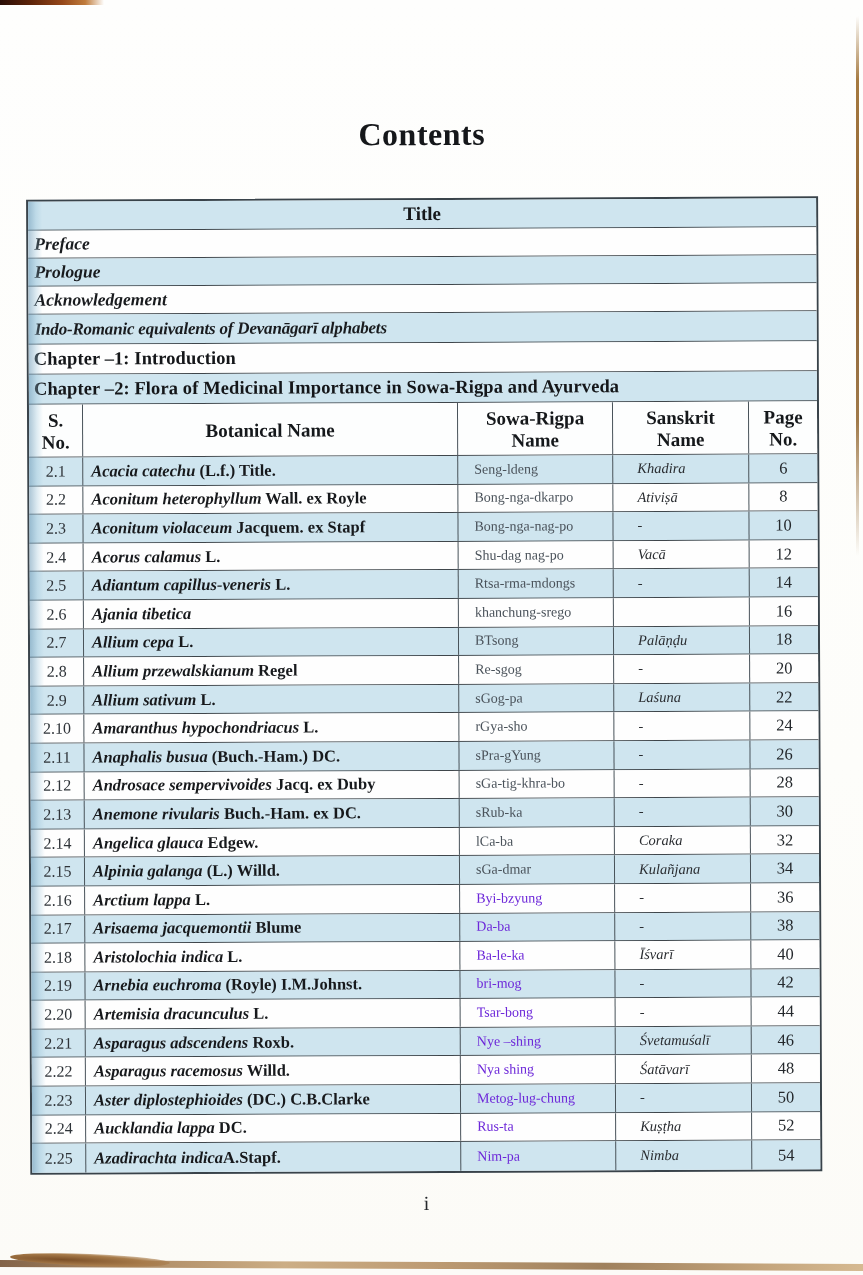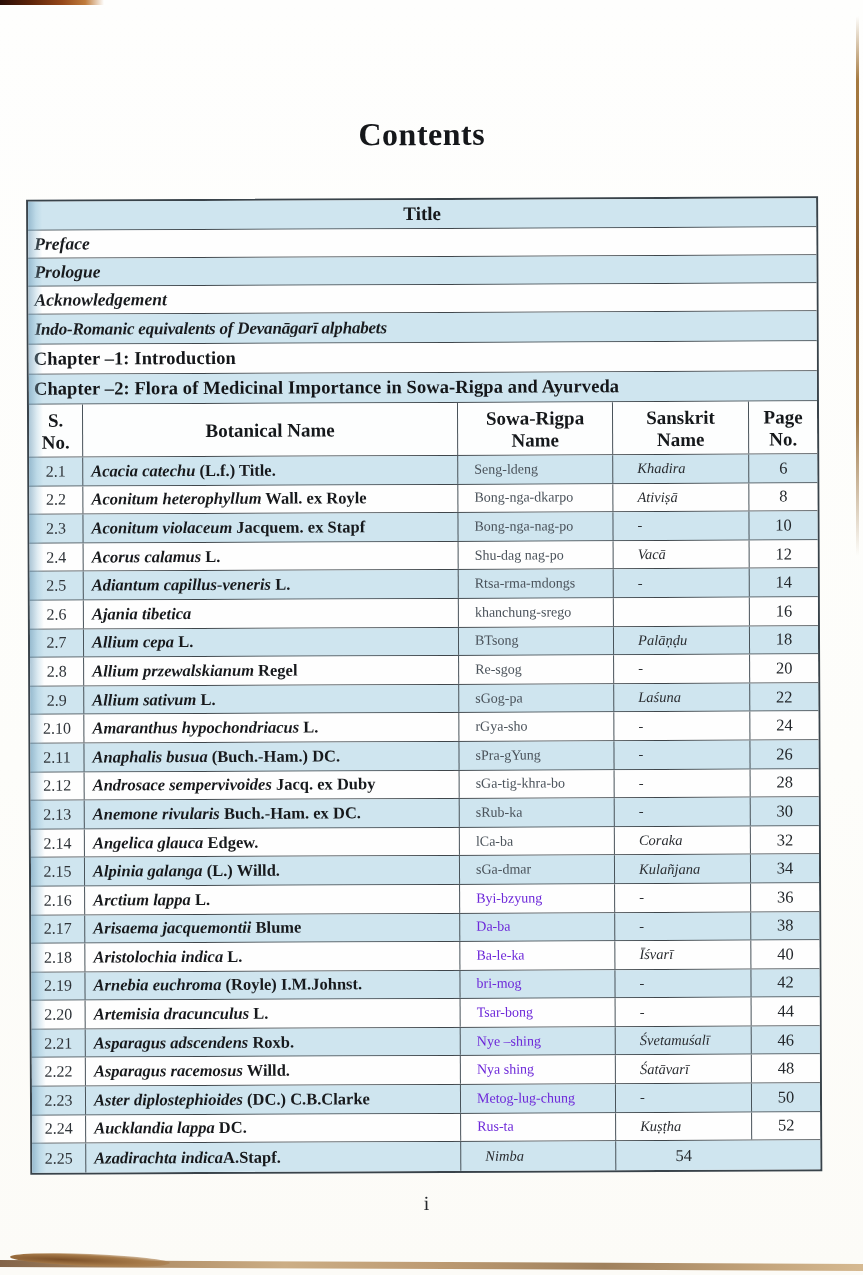--- a/index.html
+++ b/index.html
@@ -362,20 +362,21 @@
             <div class="cell sowa">Rus-ta</div>
             <div class="cell sans">Kuṣṭha</div>
             <div class="cell pg">52</div>
           </div>
           <div class="row grid srow tint">
             <div class="cell sno">2.25</div>
             <div class="cell bot">
               <i>Azadirachta indica</i>
               <span class="auth">A.Stapf.</span>
             </div>
+            <div class="cell sowa">Nim-pa</div>
             <div class="cell sans">Nimba</div>
             <div class="cell pg">54</div>
           </div>
         </div>
     </div>
 
     <div class="footer-folio">i</div>
   </div>
 </div>
 

